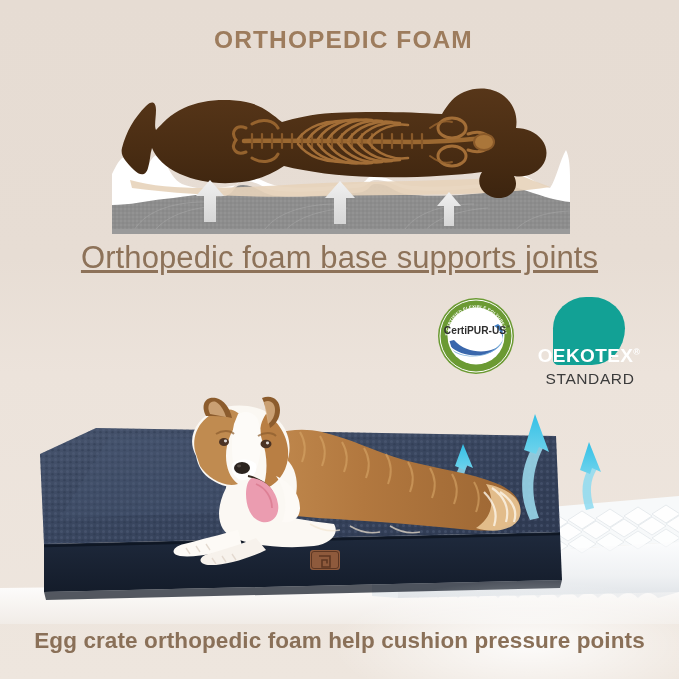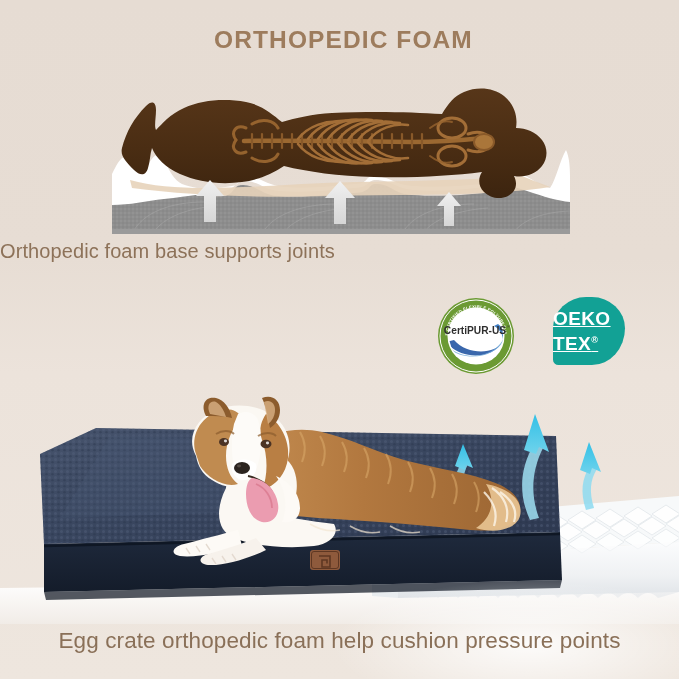--- a/index.html
+++ b/index.html
@@ -30,49 +30,50 @@
   #diagram {
     position: absolute;
     left: 112px; top: 84px;
     width: 458px; height: 150px;
   }
   #diagram svg { display:block; width:100%; height:100%; }
 
   .caption1 {
     position: absolute;
     top: 240px; left: 0; right: 0;
-    font-size: 20px;
+    text-align: center;
+    font-size: 31px;
     font-weight: 500;
     color: #8d7259;
     letter-spacing: .1px;
+    text-decoration: underline;
   }
 
   
   #certipur {
     position: absolute;
     left: 438px; top: 298px;
     width: 76px; height: 76px;
   }
   #certipur svg { display:block; }
 
   #oekotex {
     position: absolute;
     left: 553px; top: 297px;
     width: 72px; height: 68px;
   }
   .oeko-blob {
     width: 72px; height: 68px;
     background: #12A195;
     border-radius: 36px 36px 36px 36px / 34px 34px 40px 40px;
     border-bottom-left-radius: 6px;
-    display: flex; flex-direction: column;
-    align-items: flex-start; justify-content: center;
+    display: flex; flex-direction: row;
+    align-items: flex-end; justify-content: center;
     color: #fff;
     line-height: 1.0;
-    text-decoration: underline;
   }
   .oeko-l1 { font-size: 19px; font-weight: 700; letter-spacing: .4px; }
   .oeko-l2 { font-size: 19px; font-weight: 700; letter-spacing: .4px; margin-top: 6px;}
   .oeko-l2 sup { font-size: 9px; vertical-align: super; }
   #oeko-std {
     position: absolute;
     left: 525px; top: 370px;
     width: 130px;
     text-align: center;
     color: #3b3b3b;
@@ -88,21 +89,21 @@
     left: 0; top: 392px;
     width: 679px; height: 232px;
   }
   #photo svg { display:block; width:100%; height:100%; }
 
   .caption2 {
     position: absolute;
     top: 628px; left: 0; right: 0;
     text-align: center;
     font-size: 22.5px;
-    font-weight: 400;
+    font-weight: 700;
     color: #8a7058;
     letter-spacing: .1px;
   }
   
   .halo {
     position: absolute;
     left: 330px; top: 580px;
     width: 400px; height: 130px;
     background: radial-gradient(ellipse at center, rgba(255,255,255,.85) 0%, rgba(255,255,255,0) 70%);
     pointer-events: none;
@@ -328,20 +329,21 @@
     </svg>
   </div>
 
   <div id="oekotex">
     <div class="oeko-blob">
       <div class="oeko-l1">OEKO</div>
       <div class="oeko-l2"><span>TEX</span><sup>®</sup></div>
     </div>
   </div>
   <div id="oeko-std">
+    <div>STANDARD</div>
   </div>
 
   <div id="photo">
     <svg viewBox="0 0 679 232" preserveAspectRatio="none">
       <defs>
         <linearGradient id="sherpaG" x1="0" y1="0" x2="1" y2="1">
           <stop offset="0%" stop-color="#46536c"></stop>
           <stop offset="45%" stop-color="#3a4760"></stop>
           <stop offset="100%" stop-color="#2d3850"></stop>
         </linearGradient>

